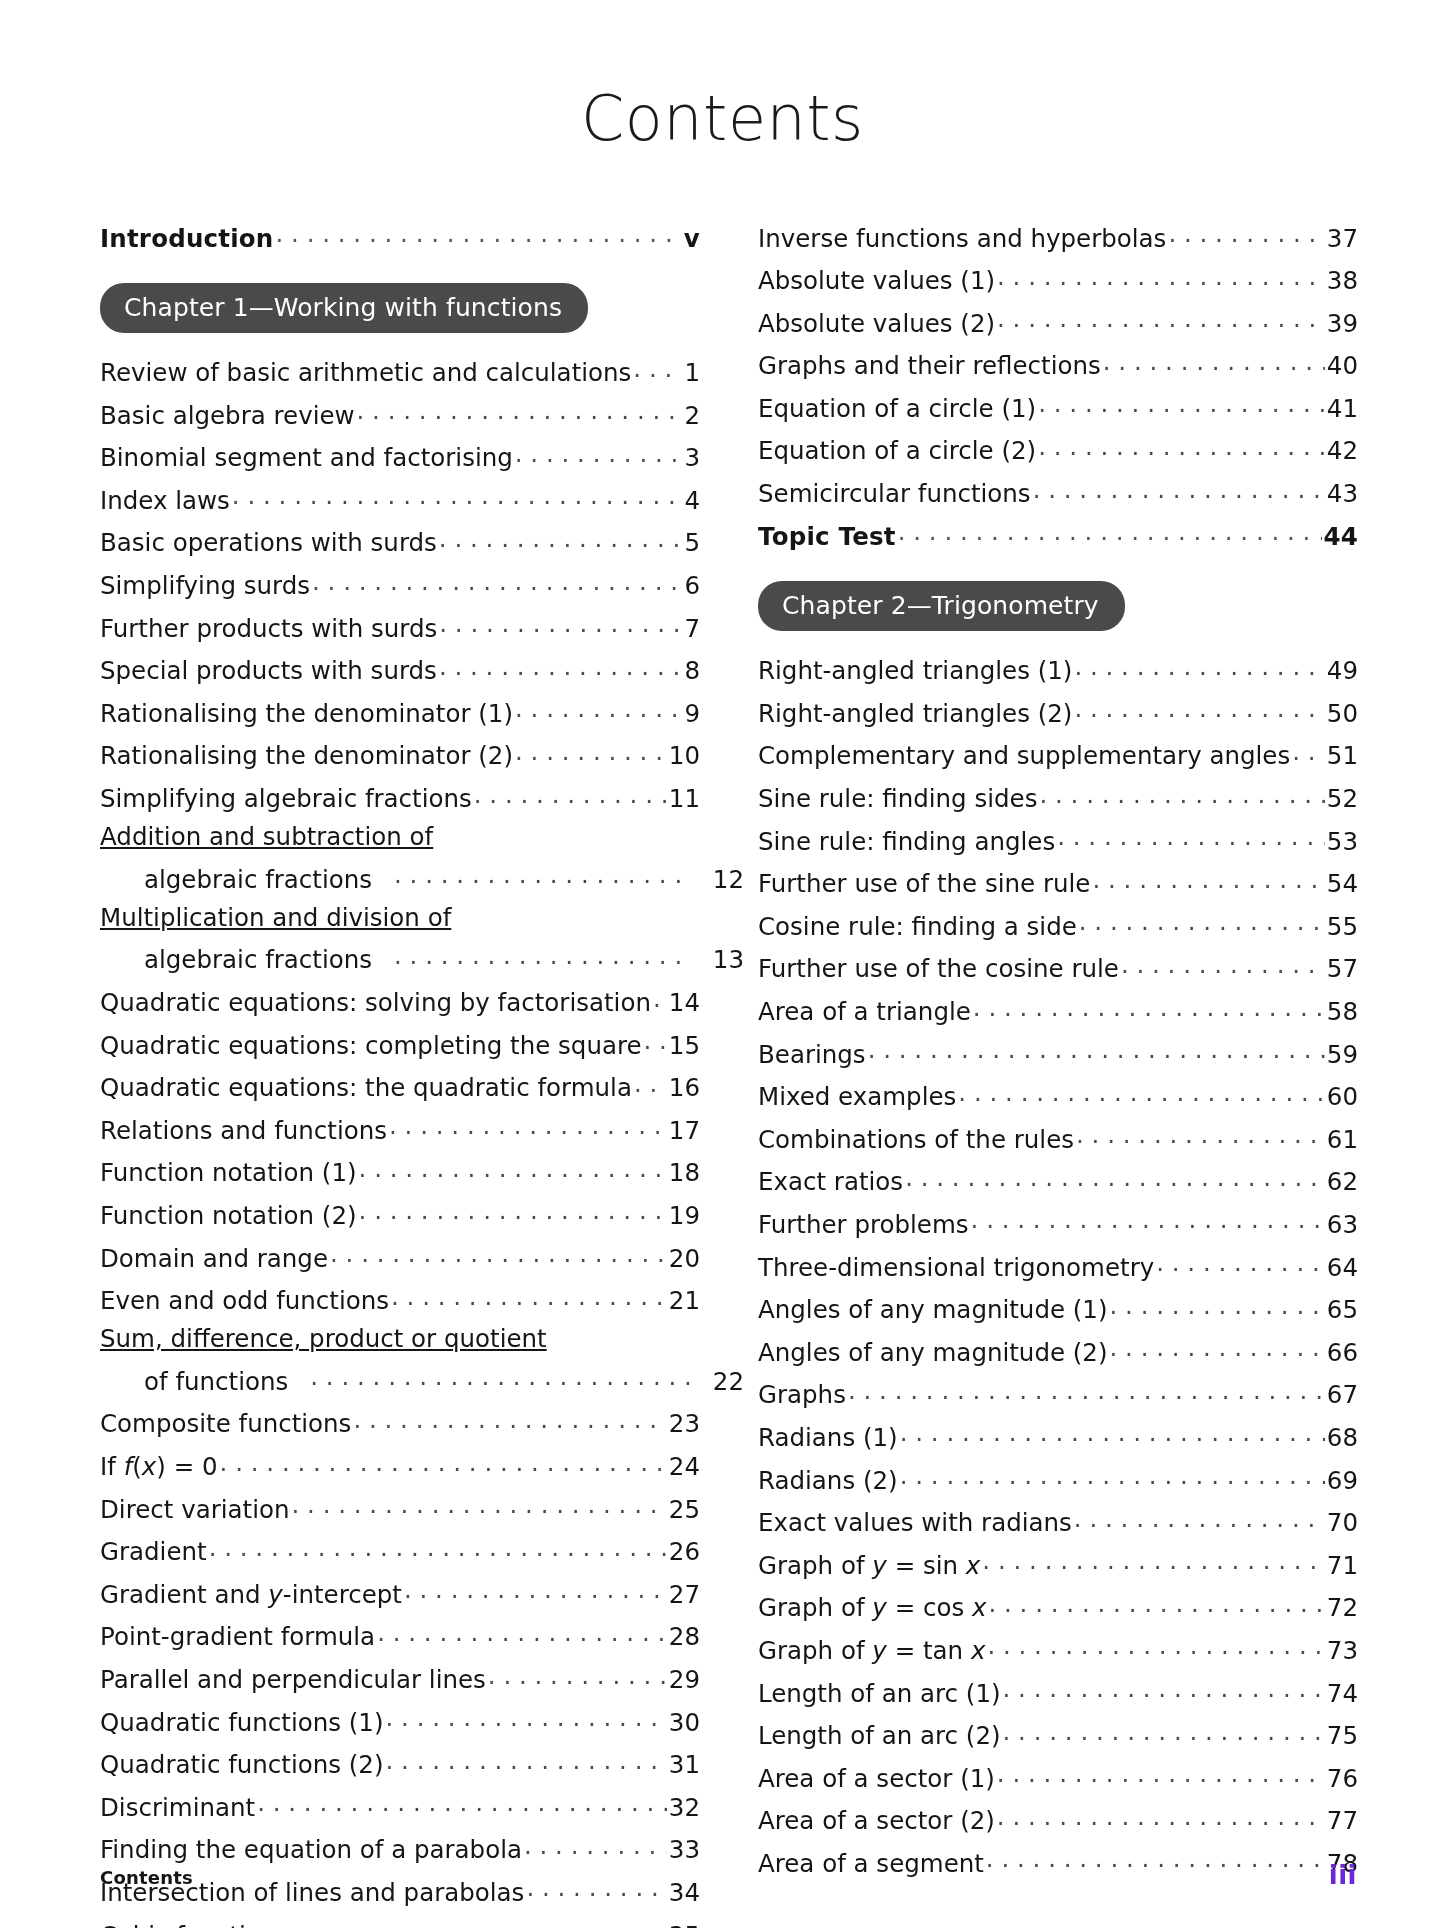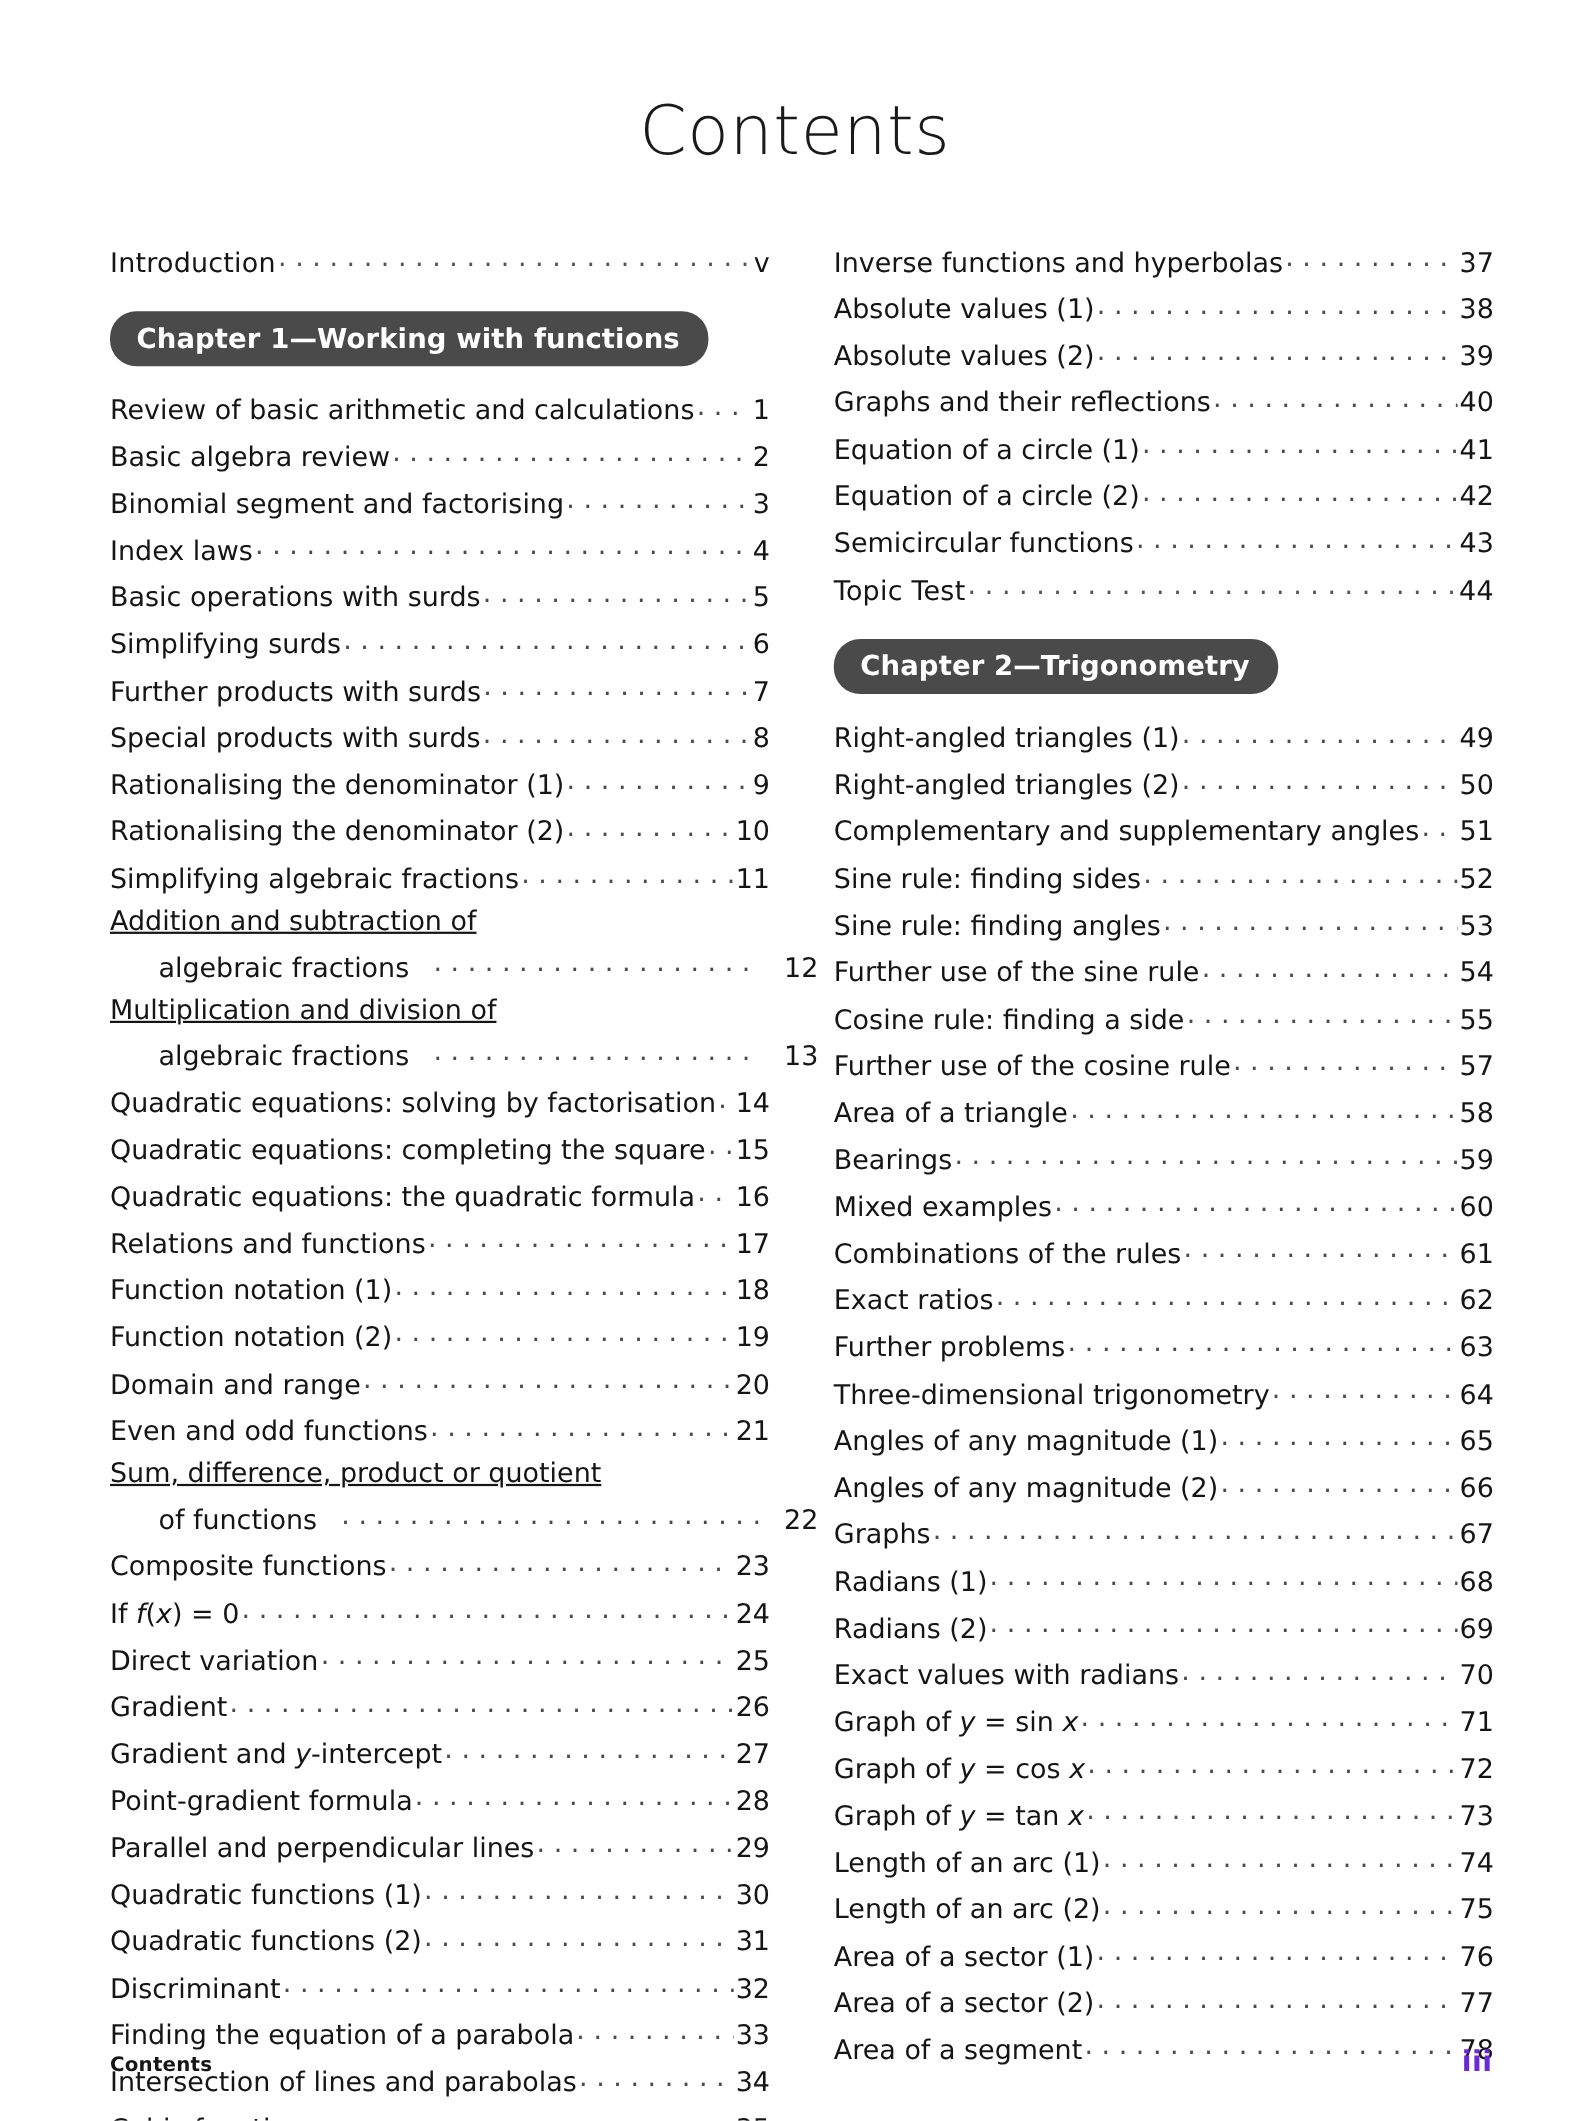--- a/index.html
+++ b/index.html
@@ -83,21 +83,21 @@
   }
   .toc-row .page {
     flex: 0 0 auto;
     text-align: right;
     white-space: nowrap;
   }
 
   
   .toc-row.bold .title,
   .toc-row.bold .page {
-    font-weight: normal;
+    font-weight: bold;
     letter-spacing: 0.2px;
     text-align: right;
   }
   .toc-row.bold .leader::before {
     color: #555555;
   }
 
   
   .toc-firstline {
     font-size: 24.5px;
@@ -110,21 +110,21 @@
   .toc-row.indented {
     padding-left: 44px;
     gap: 20px;
   }
 
   
   .chapter-badge {
     display: inline-block;
     background: #4a4a4a;
     color: #ffffff;
-    font-weight: bold;
+    font-weight: normal;
     font-size: 25px;
     line-height: 1;
     padding: 12px 26px 13px 24px;
     border-radius: 24px;
     margin: 18px 0 24px 0;
     letter-spacing: 0.1px;
     white-space: nowrap;
   }
 
   

